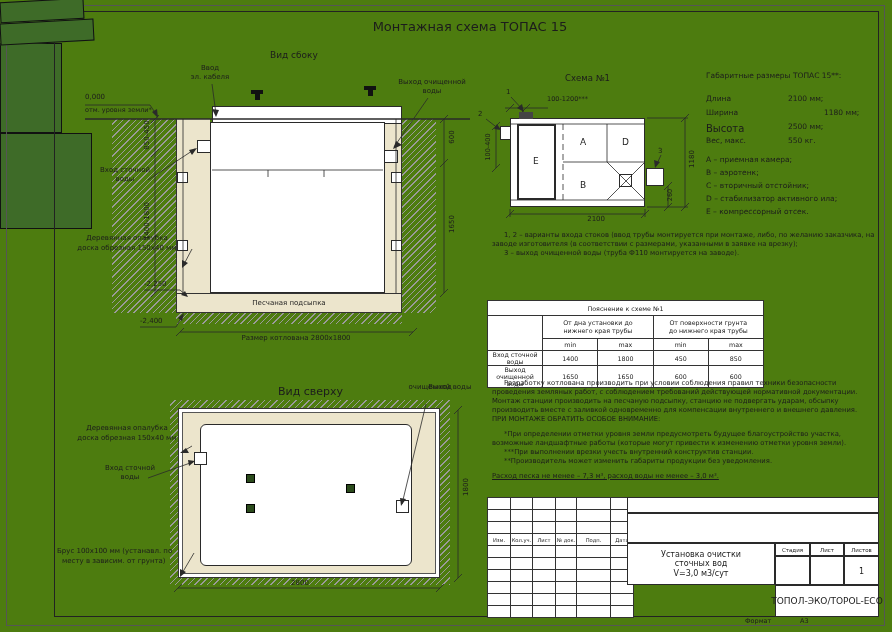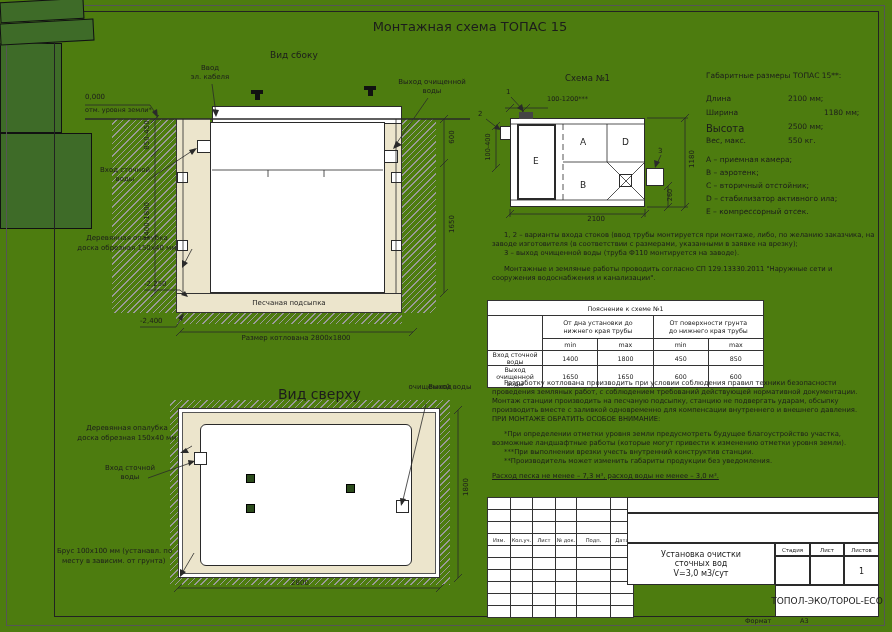--- a/index.html
+++ b/index.html
@@ -74,21 +74,21 @@
   <div class="t tc" style="left:58px;top:244px;width:138px;">доска обрезная 150х40 мм</div>
   <div class="t tc" style="left:234px;top:299px;width:110px;background:var(--beige);z-index:6;">Песчаная подсыпка</div>
   <div class="t" style="left:144px;top:280px;">-2,250</div>
   <div class="t" style="left:140px;top:317px;">-2,400</div>
   <div class="t tc" style="left:216px;top:334px;width:160px;">Размер котлована 2800х1800</div>
   <div class="tv" style="left:127px;top:131px;width:40px;">850-450</div>
   <div class="tv" style="left:122px;top:217px;width:50px;">1400-1800</div>
   <div class="tv" style="left:440px;top:133px;width:24px;">600</div>
   <div class="tv" style="left:437px;top:220px;width:30px;">1650</div>
 
-  <div class="t" style="left:278px;top:386px;font-size:14px;">Вид сверху</div>
+  <div class="t" style="left:278px;top:386px;font-size:11px;">Вид сверху</div>
   <div class="fill hatch" style="left:170px;top:400px;width:280px;height:185px;"></div>
   <div class="fill" style="left:178px;top:408px;width:262px;height:170px;background:#fff;border:1.2px solid #333;z-index:2;"></div>
   <div class="fill beige" style="left:182px;top:412px;width:254px;height:162px;border:1px solid #555;z-index:2;"></div>
   <div class="box" style="left:200px;top:424px;width:212px;height:142px;border-width:1.5px;border-radius:6px;"></div>
   <div class="green" style="left:228px;top:446px;width:60px;height:88px;"></div>
   <div class="green" style="left:293px;top:441px;width:90px;height:94px;"></div>
   <div class="box" style="left:246px;top:474px;width:9px;height:9px;background:#2c4b1c;border-color:#000;z-index:5;"></div>
   <div class="box" style="left:246px;top:504px;width:9px;height:9px;background:#2c4b1c;border-color:#000;z-index:5;"></div>
   <div class="box" style="left:346px;top:484px;width:9px;height:9px;background:#2c4b1c;border-color:#000;z-index:5;"></div>
   <div class="box" style="left:194px;top:452px;width:13px;height:13px;z-index:4;"></div>
@@ -136,21 +136,20 @@
   <div class="t" style="left:788px;top:137px;font-size:7.5px;">550 кг.</div>
   <div class="t" style="left:706px;top:156px;font-size:7.5px;">А – приемная камера;</div>
   <div class="t" style="left:706px;top:169px;font-size:7.5px;">В – аэротенк;</div>
   <div class="t" style="left:706px;top:182px;font-size:7.5px;">С – вторичный отстойник;</div>
   <div class="t" style="left:706px;top:195px;font-size:7.5px;">D – стабилизатор активного ила;</div>
   <div class="t" style="left:706px;top:208px;font-size:7.5px;">Е – компрессорный отсек.</div>
 
   <div class="para" style="left:492px;top:231px;width:384px;">
     <p>1, 2 – варианты входа  стоков (ввод трубы монтируется при монтаже, либо, по желанию заказчика, на заводе изготовителя (в соответствии с размерами, указанными в заявке на врезку);</p>
     <p>3 – выход очищенной воды (труба Ф110 монтируется на заводе).</p>
-    <p style="margin-top:7px;">Монтажные и земляные работы проводить согласно СП 129.13330.2011 "Наружные сети и сооружения водоснабжения и канализации".</p>
   </div>
 
   <table class="xt" style="left:487px;top:300px;width:277px;font-size:6.3px;border:1.5px solid #222;">
     <tbody>
         <tr>
           <td colspan="5" style="height:14px;text-align:center;">Пояснение к схеме №1</td>
         </tr>
     <tr>
       <td rowspan="2" style="width:107px;"></td>
       <td colspan="2" style="width:85px;height:22px;text-align:center;line-height:1.25;">

